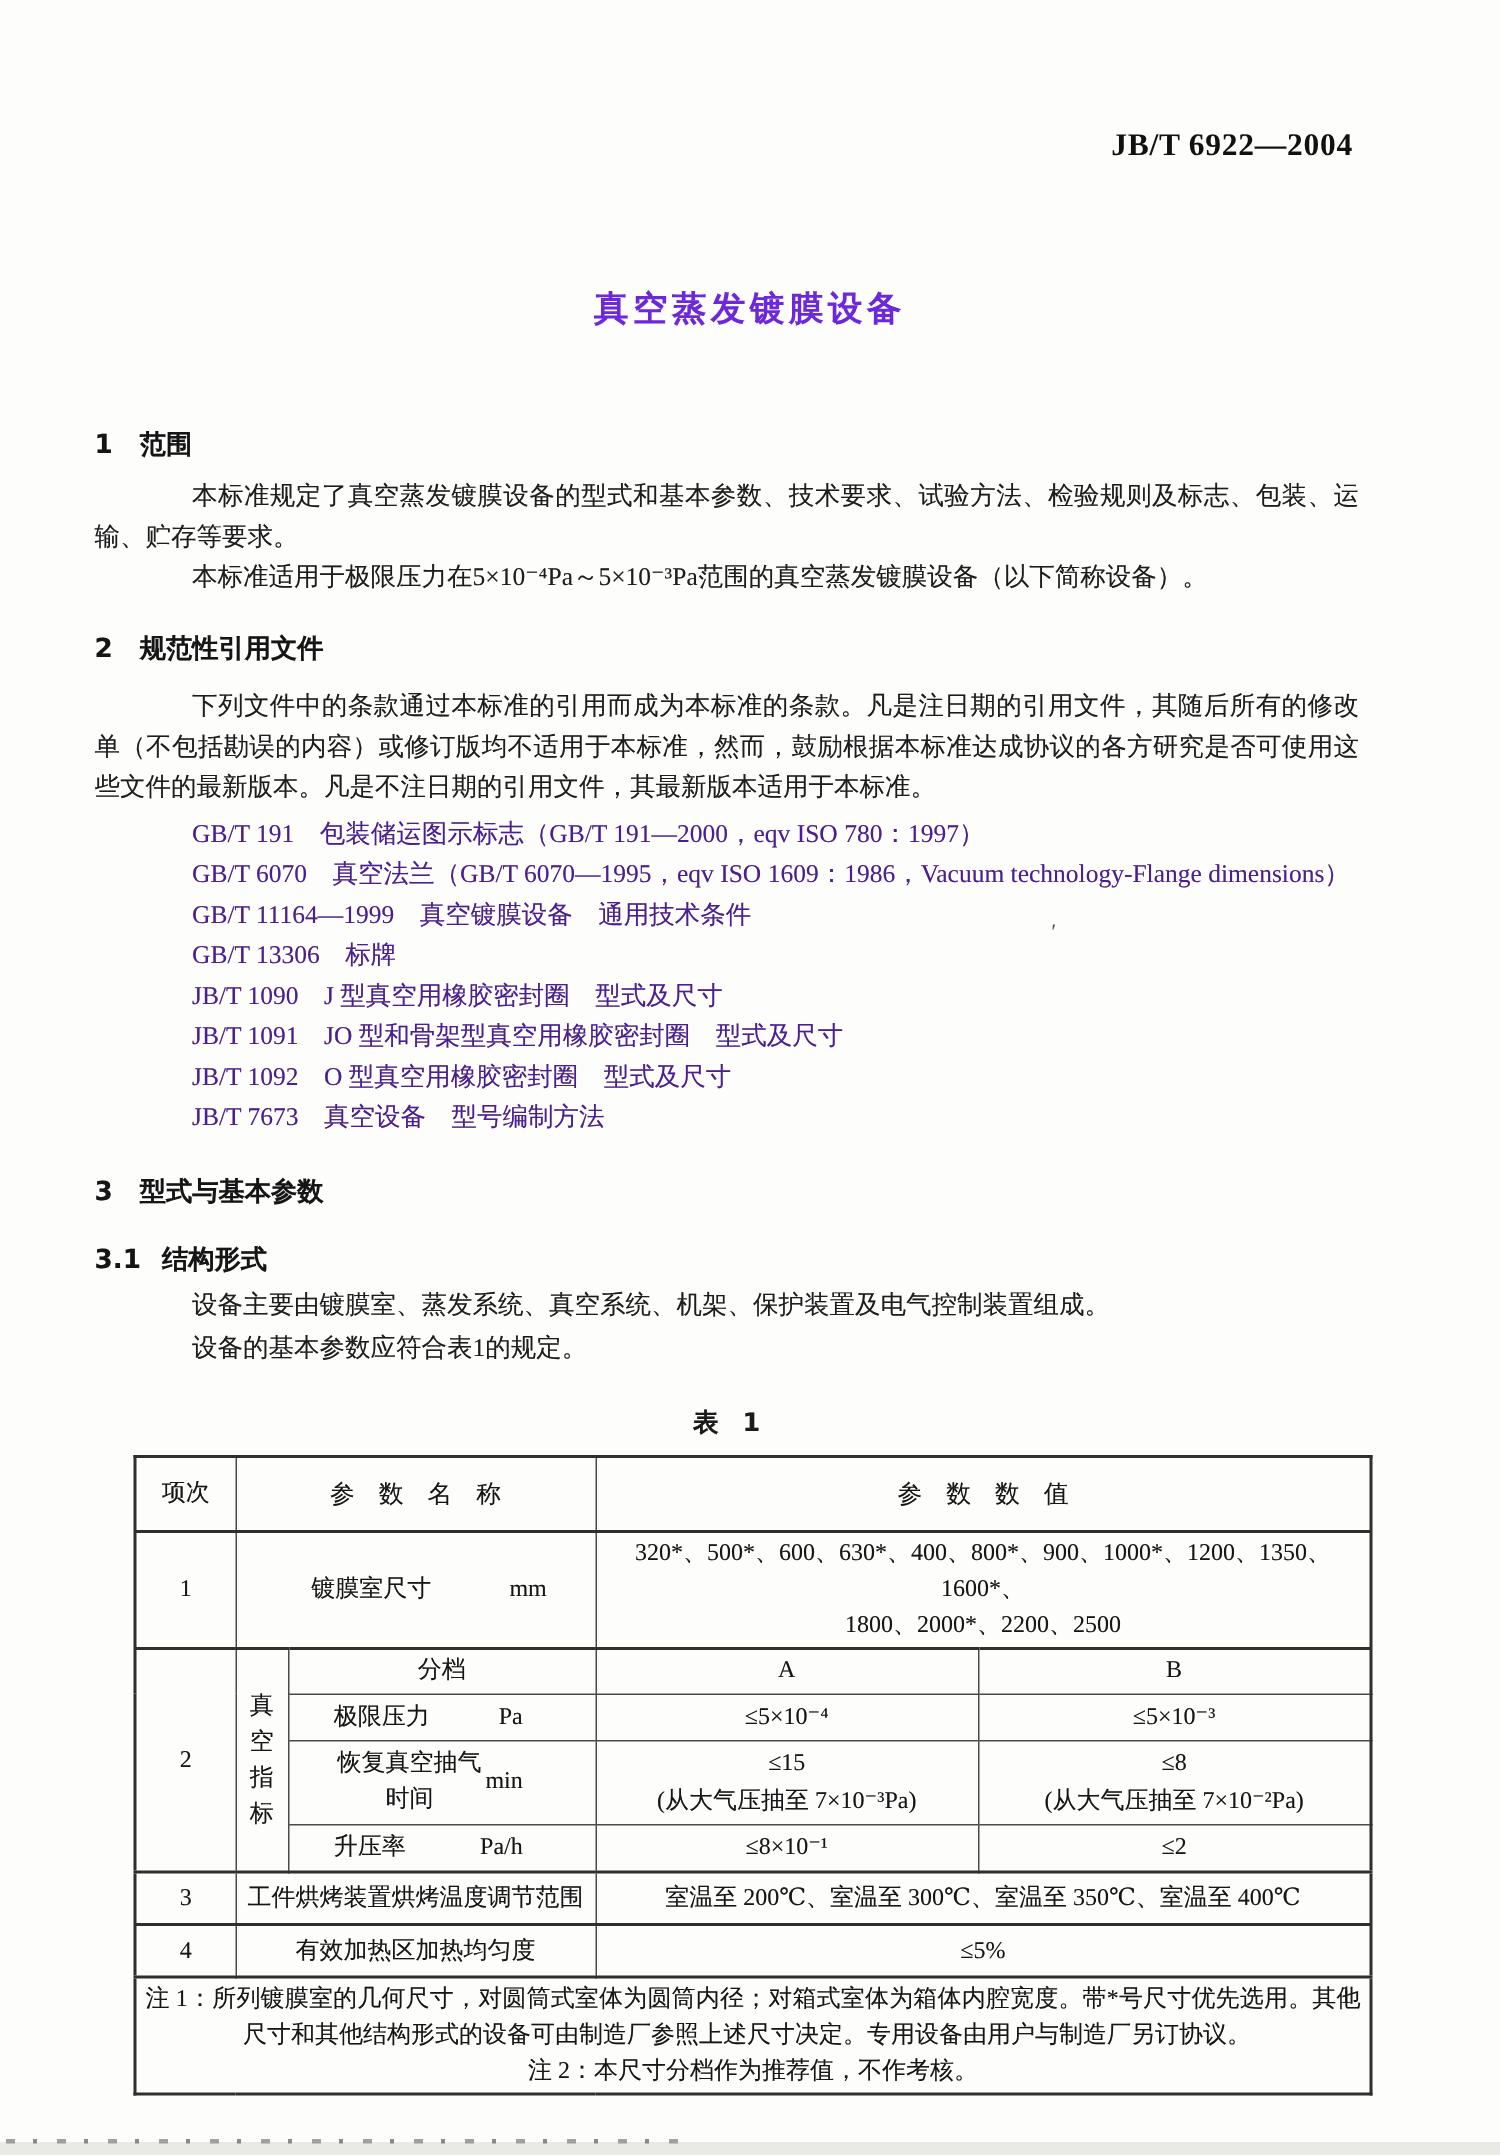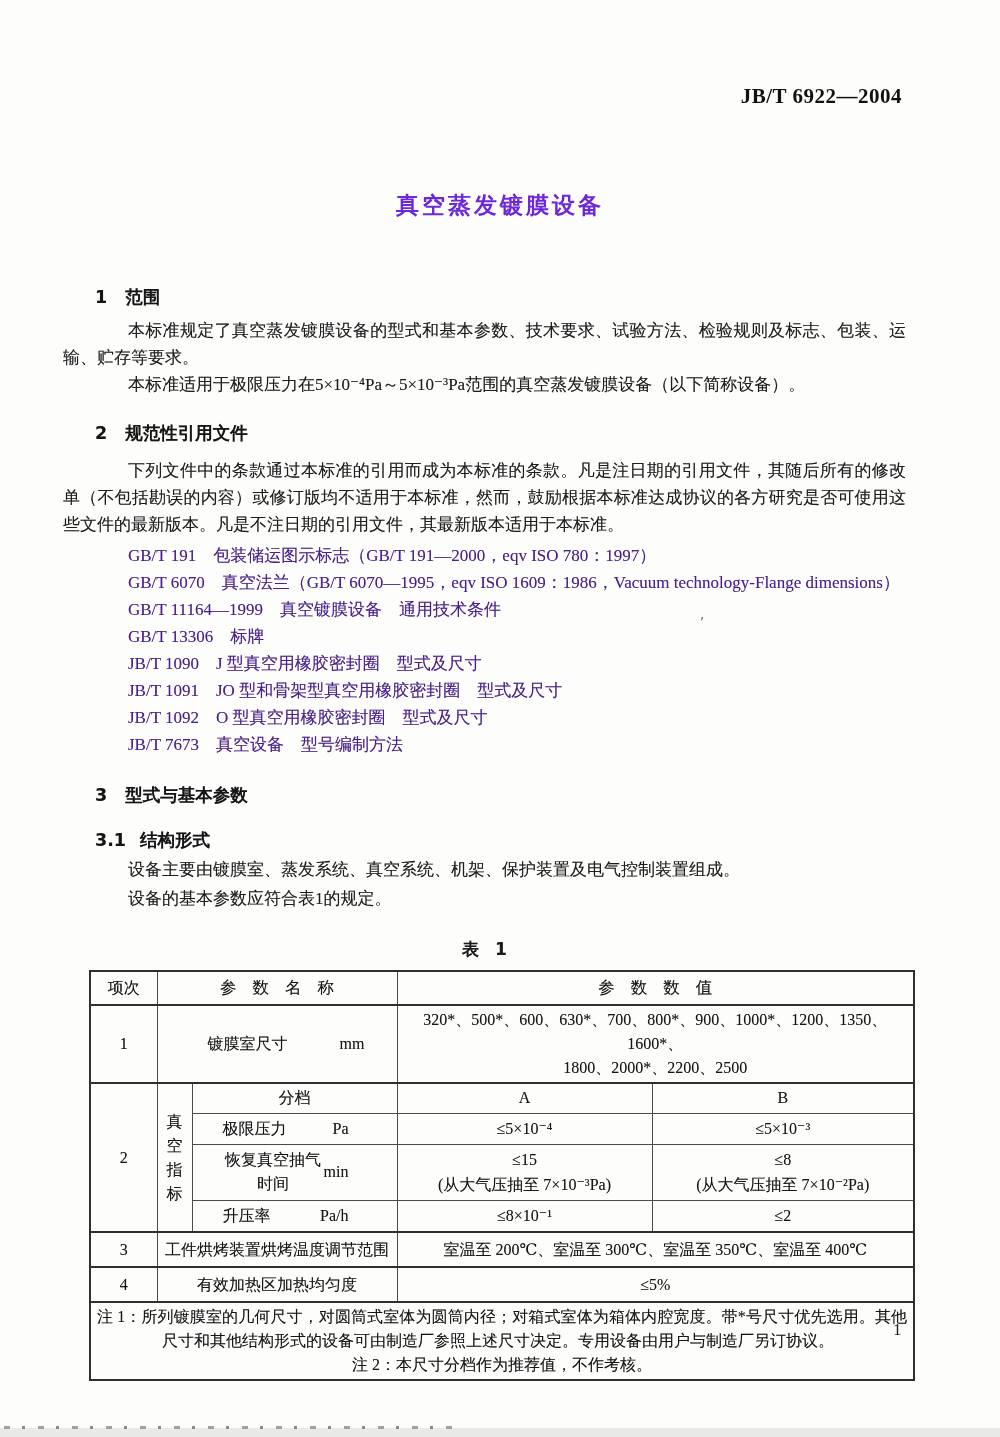--- a/index.html
+++ b/index.html
@@ -31,21 +31,21 @@
     font-weight:bold; font-size:23px; letter-spacing:3px; color:#6d28d9;
   }
   
   #content {
     position:absolute; left:63px; top:272px; width:843px; z-index:1;
     font-size:17px; line-height:27px;
     text-shadow:0 0 0.4px rgba(0,0,0,0.35);
   }
   .sec-h {
     font-family:"DejaVu Sans","Liberation Sans",sans-serif;
-    font-weight:bold; font-size:17.5px; margin-left:32px; color:#151515;
+    font-weight:bold; font-size:17.5px; color:#151515;
   }
   .sec-h .sec-num { margin-right:18px; }
   .mt-h1 { margin-top:12px; }
   .para { text-indent:65px; text-align:justify; color:#1d1d1d; }
   .mt-p  { margin-top:6px; }
   .ref-item { text-indent:65px; color:#4c1d95; }
   .refs { margin-top:4px; }
   
   .tcap {
     margin-top:24px; text-align:center;
@@ -62,21 +62,21 @@
   }
   .t1 td, .t1 th {
     border:1px solid #4a4a4a;
     padding:2px 6px;
     font-weight:normal;
     text-align:center; vertical-align:middle;
     line-height:24px;
   }
   .t1 tr.major > td, .t1 tr.major > th { border-top-width:2px; border-top-color:#2f2f2f; }
   .t1 th.spaced { letter-spacing:16px; text-indent:16px; font-size:16.5px; }
-  tr.h-head {height:34px;}
+  tr.h-head {height:50px;}
   tr.h-r1  {height:68px;}
   tr.h-sub1{height:30px;}
   tr.h-sub2{height:31px;}
   tr.h-sub3{height:56px;}
   tr.h-sub4{height:32px;}
   tr.h-r3  {height:35px;}
   tr.h-r4  {height:35px;}
   .cell-left { text-align:left; padding-left:14px; padding-right:10px; }
   .name-flex { display:flex; justify-content:space-between; align-items:center; padding:0 42px 0 24px; }
   .name-flex.wide { padding:0 26px 0 44px; }
@@ -165,21 +165,21 @@
 
         <tr class="h-r1 major">
           <td>1</td>
           <td colspan="2">
             <div class="name-flex wide">
               <span>镀膜室尺寸</span>
               <span>mm</span>
             </div>
           </td>
           <td colspan="2" class="cell-left">
-            <div>320*、500*、600、630*、700、800*、900、1000*、1200、1350、1600*、</div>
+            <div>320*、500*、600、630*、400、800*、900、1000*、1200、1350、1600*、</div>
             <div>1800、2000*、2200、2500</div>
           </td>
         </tr>
 
         <tr class="h-sub1 major">
           <td rowspan="4">2</td>
           <td rowspan="4" class="vert-label">真空指标</td>
           <td>分档</td>
           <td>A</td>
           <td>B</td>

